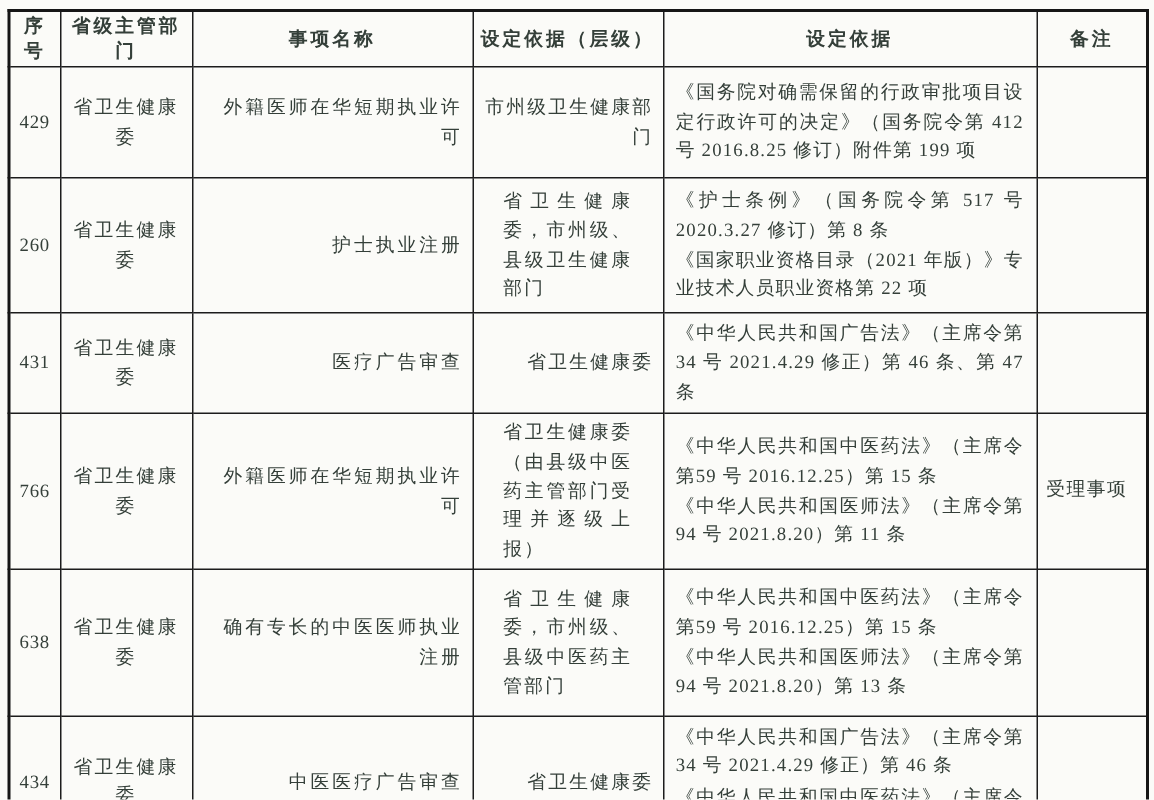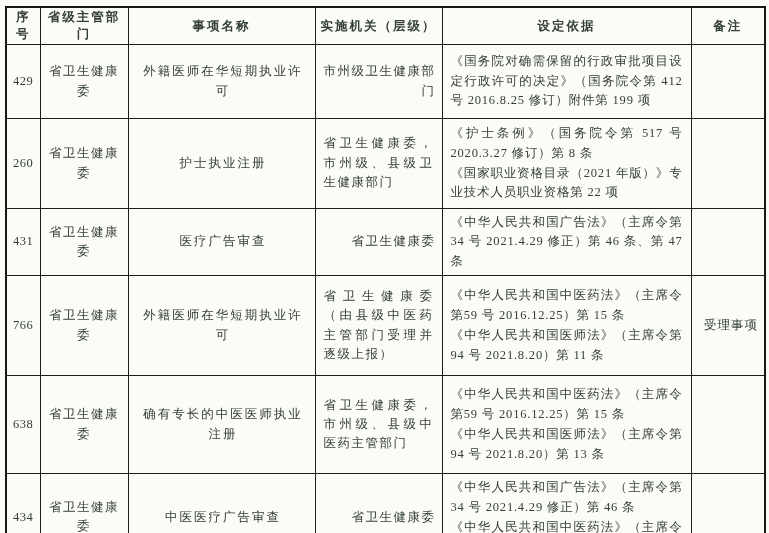--- a/index.html
+++ b/index.html
@@ -29,25 +29,25 @@
     height:26px;
     padding:1px 2px;
   }
   td{
     font-size:12.5px;
     padding:3px 6px;
     line-height:1.55;
   }
   .c-no{letter-spacing:0.5px;}
   .c-dept{text-align:center;letter-spacing:1.5px;}
-  .c-item{text-align:center;letter-spacing:2px;padding-left:9px;}
+  .c-item{text-align:right;letter-spacing:2px;padding-left:9px;}
   .c-agency{text-align:right;letter-spacing:1.5px;}
-  .c-agency.wrap{text-align:justify;text-align-last:left;padding:3px 8px;margin-left:22px;}
+  .c-agency.wrap{text-align:justify;text-align-last:left;padding:3px 20px;margin-left:22px;}
   .c-basis{text-align:left;letter-spacing:0.8px;padding:3px 8px;}
-  .c-remark{text-align:right;letter-spacing:1px;}
+  .c-remark{text-align:left;letter-spacing:1px;font-family:Liberation Mono, monospace;}
   .basis-line{text-align:justify;text-align-last:left;margin:1px 0;}
   
   tbody tr:nth-child(1){height:74px;}
   tbody tr:nth-child(2){height:90px;}
   tbody tr:nth-child(3){height:57px;}
   tbody tr:nth-child(4){height:100px;}
   tbody tr:nth-child(5){height:98px;}
   tbody tr:nth-child(6){height:72px;}
 </style>
 </head>
@@ -61,21 +61,21 @@
       <col style="width:187px">
       <col style="width:127px">
       <col style="width:249px">
       <col style="width:74px">
     </colgroup>
     <thead>
       <tr>
         <th>序号</th>
         <th>省级主管部门</th>
         <th>事项名称</th>
-        <th>实施机关（层级）</th>
+        <th>设定依据（层级）</th>
         <th>设定依据</th>
         <th>备注</th>
       </tr>
     </thead>
     <tbody>
         <tr>
     <td class="c-no">429</td>
     <td class="c-dept">省卫生健康委</td>
     <td class="c-item">外籍医师在华短期执业许可</td>
     <td class="c-agency">市州级卫生健康部门</td>

